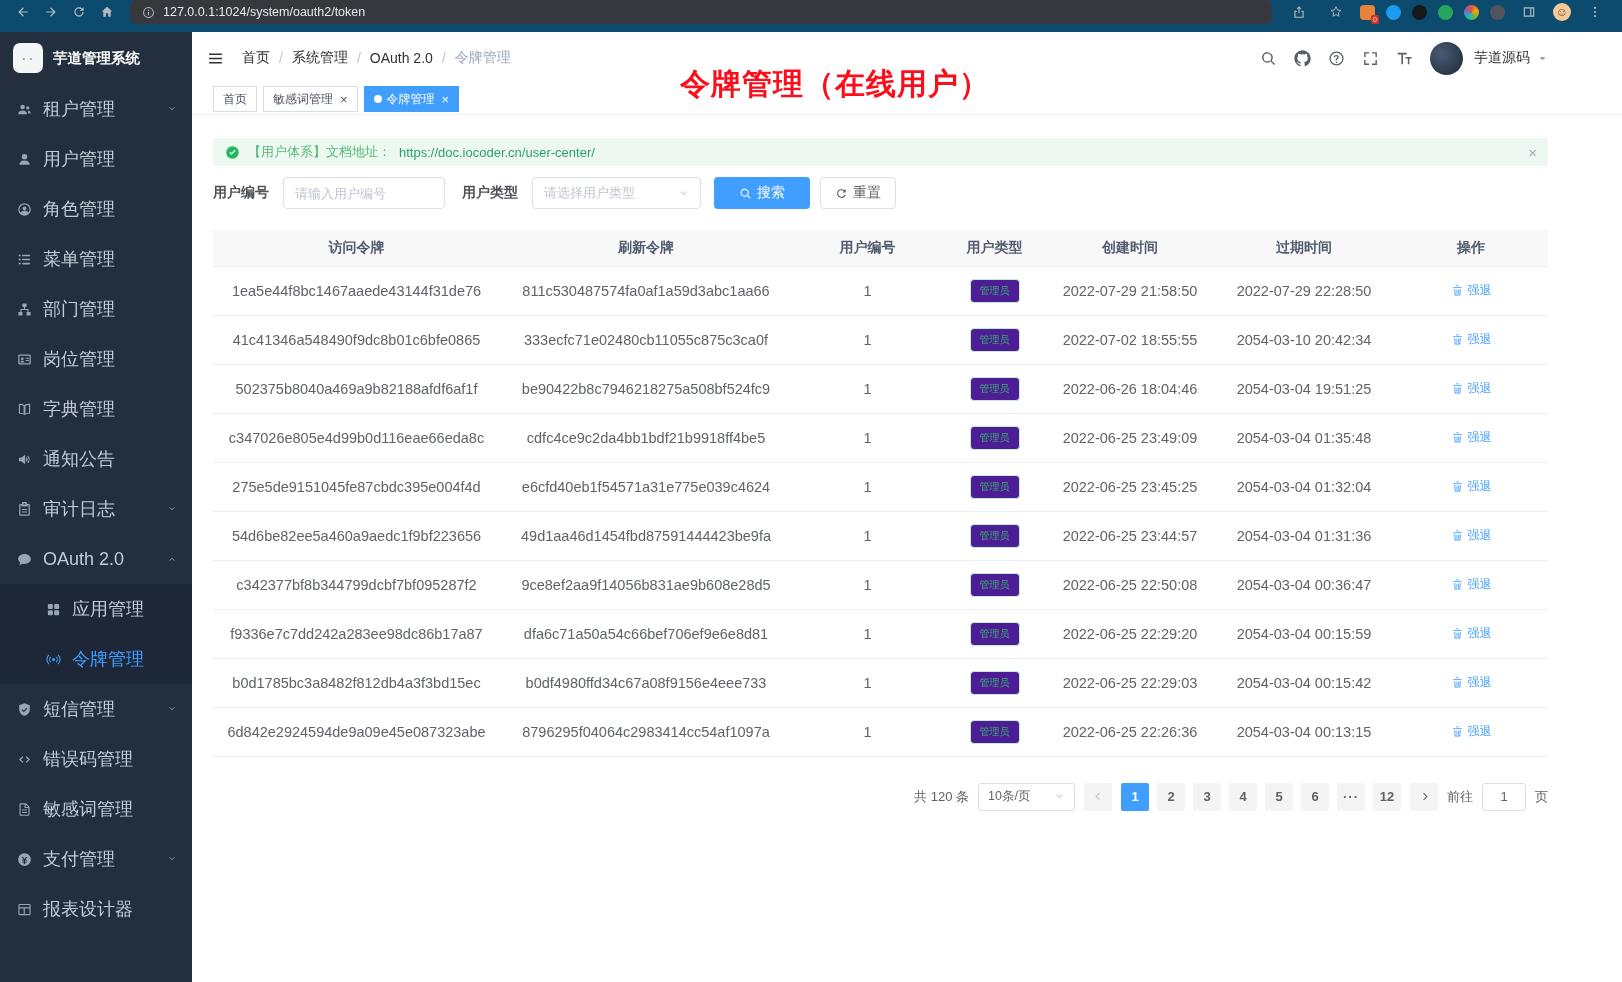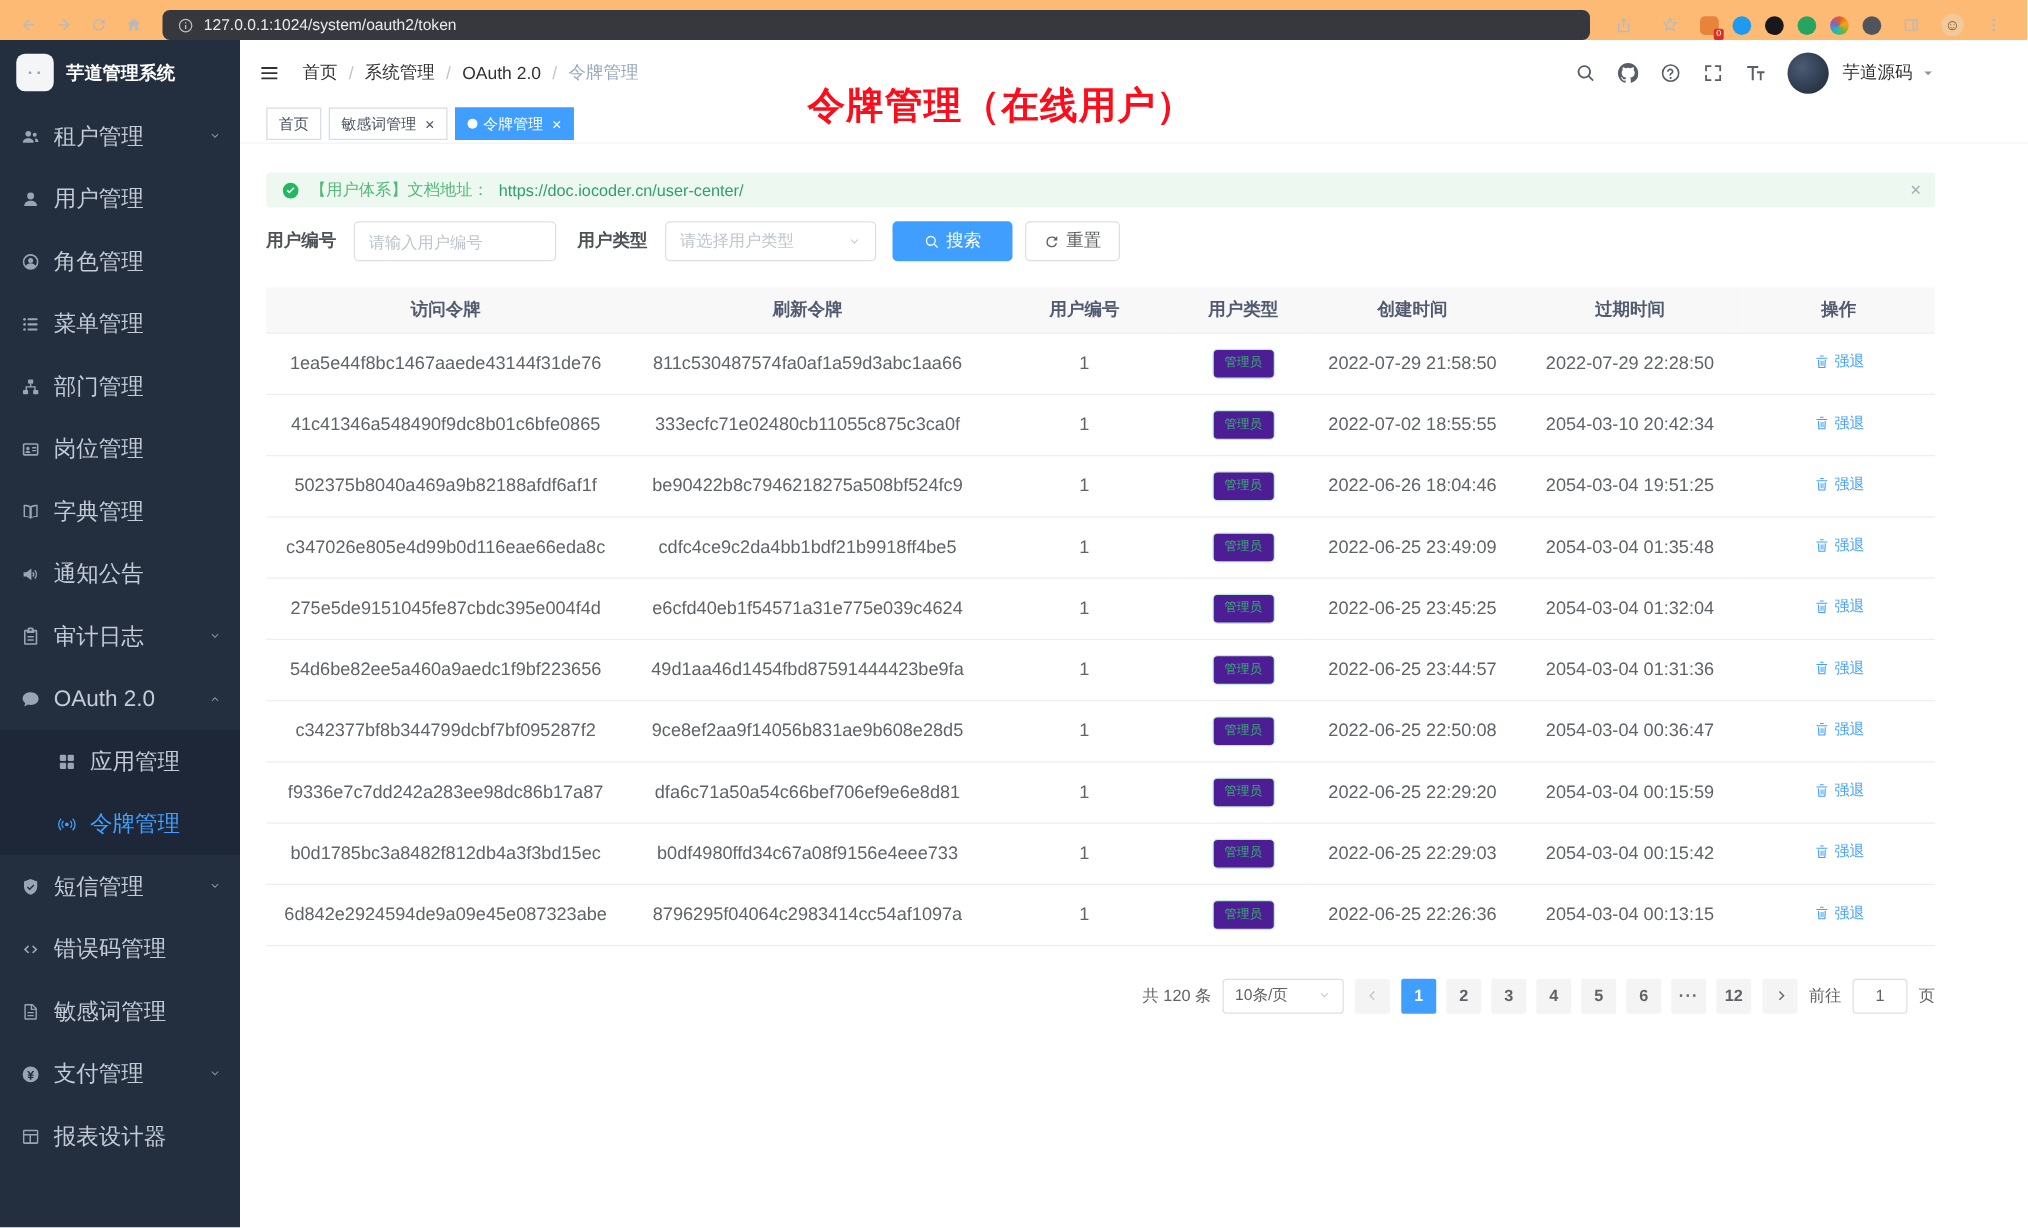--- a/index.html
+++ b/index.html
@@ -2,21 +2,21 @@
 <html><head>
 <meta charset="utf-8">
 <style>
   *{box-sizing:border-box;margin:0;padding:0}
   html,body{width:1622px;height:982px}
   body{position:relative;overflow:hidden;background:#fff;font-family:"Liberation Sans","DejaVu Sans",sans-serif}
   .icn{display:inline-flex;align-items:center;justify-content:center;line-height:1}
   .icn svg{display:block}
 
   
-  .browser-bar{height:32px;background:#fdba74;display:flex;align-items:flex-end;padding:0 10px;gap:2px;color:#b8bcc2}
+  .browser-bar{height:32px;background:#0c4a6e;display:flex;align-items:flex-start;padding:0 10px;gap:2px;color:#b8bcc2}
   .nav-ic{width:26px;height:24px;display:inline-flex;align-items:center;justify-content:center;font-size:14px;color:#b6bac0;cursor:pointer}
   .url-bar{flex:1;height:24px;margin:0 8px;background:#36383d;border-radius:6px;display:flex;align-items:center;gap:8px;padding:0 12px;color:#e8eaed;font-size:12.5px;cursor:text}
   .url-info{font-size:13px;color:#b8bcc2}
   .brow-right{display:flex;align-items:center;gap:11px;padding:0 4px}
   .ext{width:15px;height:15px;border-radius:50%;position:relative;display:inline-block;cursor:pointer}
   .ext.sq{border-radius:4px}
   .ext-badge{position:absolute;right:-4px;bottom:-4px;background:#d93025;color:#fff;font-size:7px;line-height:9px;padding:0 2px;border-radius:2px}
   .emoji-av{width:18px;height:18px;border-radius:50%;background:#f2c99a;color:#7a5230;font-size:12px;display:inline-flex;align-items:center;justify-content:center;cursor:pointer}
 
   
@@ -80,21 +80,21 @@
   .pager{display:flex;align-items:center;justify-content:flex-end;gap:9px;margin-top:26px;font-size:13px;color:#606266}
   .psize{width:97px;height:28px;border:1px solid #dcdfe6;border-radius:3px;display:flex;align-items:center;justify-content:space-between;padding:0 9px;cursor:pointer;font-size:12.5px}
   .pages{display:inline-flex;gap:8px}
   .pbtn{min-width:28px;height:28px;padding:0 4px;border-radius:2px;background:#f4f4f5;color:#606266;font-size:13px;font-weight:bold;display:inline-flex;align-items:center;justify-content:center;cursor:pointer}
   .pbtn.active{background:#409eff;color:#fff}
   .pbtn.more{letter-spacing:1px}
   .pbtn.nav{font-weight:normal;font-size:13px}
   .pbtn.prev{color:#c0c4cc}
   .goto-input{width:44px;height:28px;border:1px solid #dcdfe6;border-radius:3px;text-align:center;font-size:13px;color:#606266;outline:none;font-family:inherit}
 
-  .annotation{position:absolute;left:646px;top:64px;font-size:30px;font-weight:bold;color:#fb0d1b;z-index:50;letter-spacing:1px;white-space:nowrap}
+  .annotation{position:absolute;left:680px;top:64px;font-size:30px;font-weight:bold;color:#fb0d1b;z-index:50;letter-spacing:1px;white-space:nowrap}
 </style>
 </head>
 <body>
 
 <div class="browser-bar">
   <span class="nav-ic icn">
       <svg viewBox="0 0 24 24" width="1em" height="1em" fill="currentColor" aria-hidden="true">
         <path d="M20 11H7.8l5.6-5.6L12 4l-8 8 8 8 1.4-1.4L7.8 13H20z"></path>
       </svg>
     </span>

